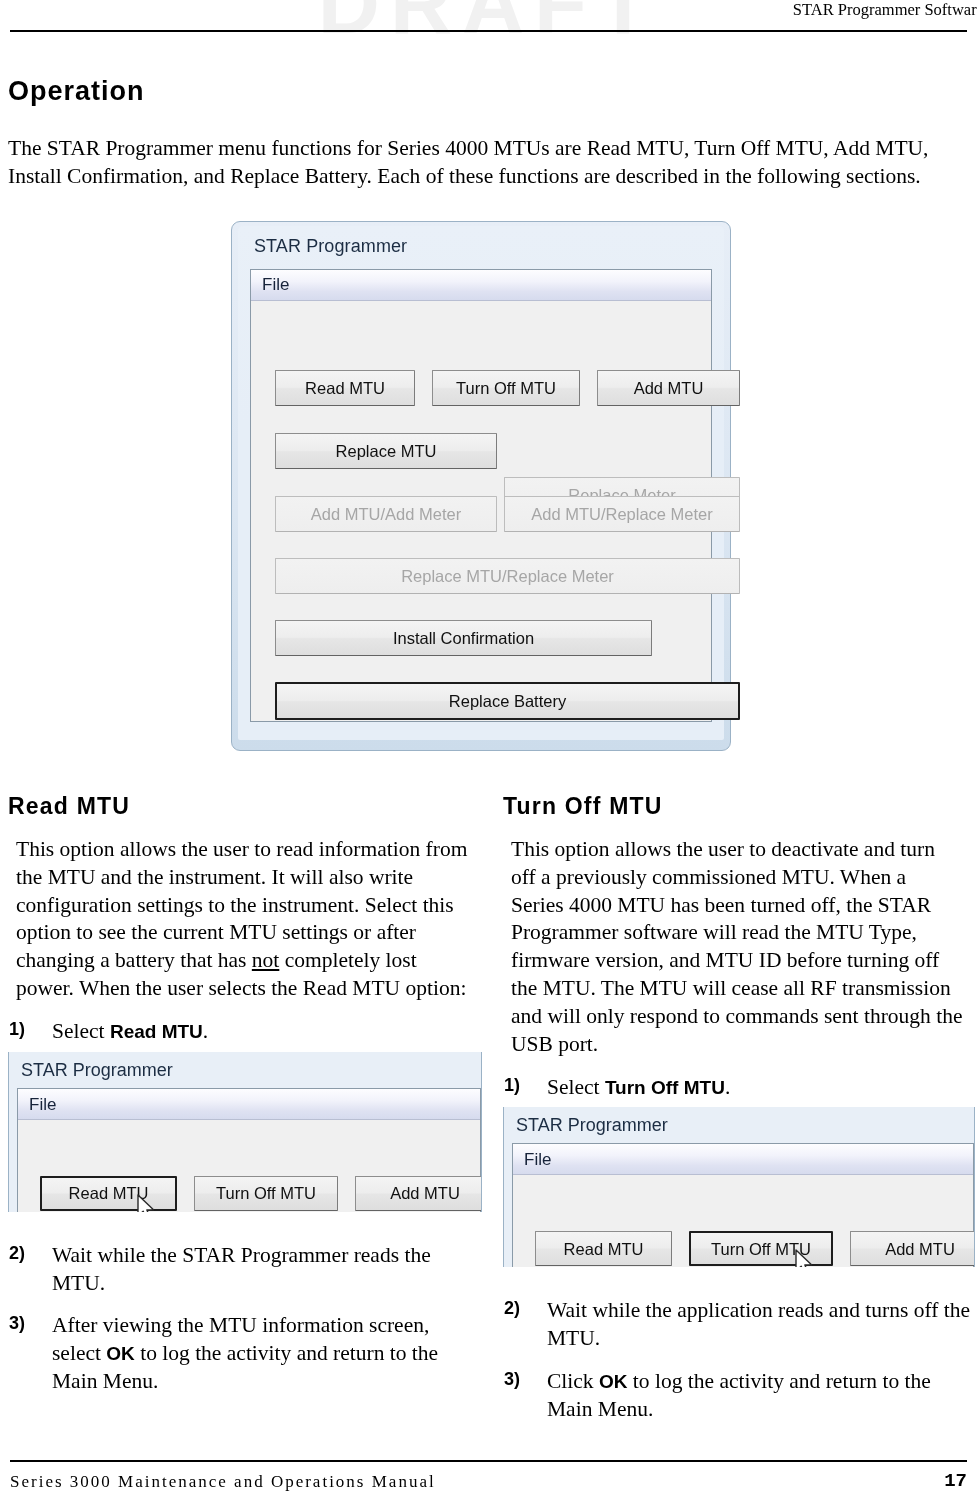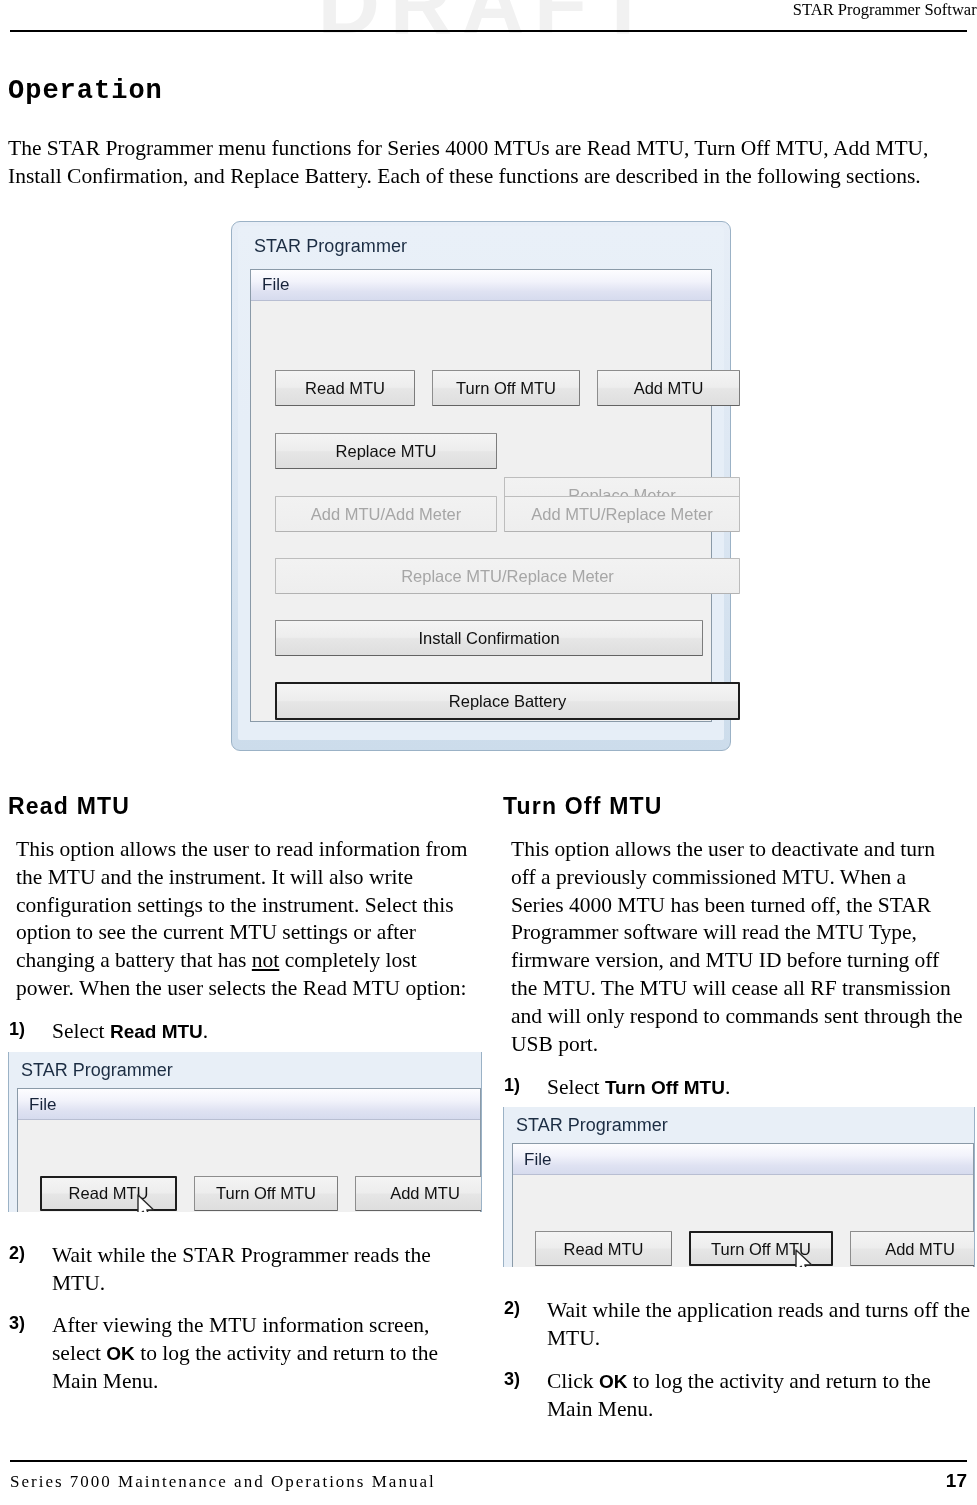--- a/index.html
+++ b/index.html
@@ -59,21 +59,21 @@
     height: 0;
     border-top: 2.2px solid #000;
   }
 
   
   h1.section-title {
     position: absolute;
     left: 8px;
     top: 76px;
     margin: 0;
-    font-family: Liberation Mono, monospace;
+    font-family: Liberation Sans, sans-serif;
     font-weight: bold;
     font-size: 27px;
     letter-spacing: 1.0px;
     color: #000;
   }
 
   .intro {
     position: absolute;
     left: 8px;
     top: 135px;
@@ -301,21 +301,21 @@
     left: 10px;
     top: 1472px;
     font-family: "Liberation Serif", serif;
     font-size: 17px;
     letter-spacing: 2.0px;
   }
   .footer-page {
     position: absolute;
     right: 10px;
     top: 1470px;
-    font-family: Liberation Sans, sans-serif;
+    font-family: Liberation Mono, monospace;
     font-weight: bold;
     font-size: 19px;
   }
 </style>
 </head>
 <body>
 
 <div class="page">
 
   <div class="watermark">DRAFT</div>
@@ -344,21 +344,21 @@
           <div class="btn" style="left:346px; top:100px; width:143px; height:36px;">Add MTU</div>
 
           <div class="btn" style="left:24px;  top:163px; width:222px; height:36px;text-align:right;">Replace MTU</div>
           <div class="btn disabled" style="left:253px; top:163px; width:236px; height:36px;margin-top:44px;">Replace Meter</div>
 
           <div class="btn disabled" style="left:24px;  top:226px; width:222px; height:36px;">Add MTU/Add Meter</div>
           <div class="btn disabled" style="left:253px; top:226px; width:236px; height:36px;">Add MTU/Replace Meter</div>
 
           <div class="btn disabled" style="left:24px;  top:288px; width:465px; height:36px;">Replace MTU/Replace Meter</div>
 
-          <div class="btn" style="left:24px;  top:350px; width:428px; height:36px;">Install Confirmation</div>
+          <div class="btn" style="left:24px;  top:350px; width:377px; height:36px;">Install Confirmation</div>
 
           <div class="btn default" style="left:24px; top:412px; width:465px; height:38px;">Replace Battery</div>
 
         </div>
       </div>
     </div>
   </div>
 
   <div class="col col-left">
     <h2 class="sub">Read MTU</h2>
@@ -427,16 +427,16 @@
         <span class="num">2)</span><span>Wait while the application reads and turns off the MTU.</span>
       </li>
 
       <li>
         <span class="num">3)</span><span>Click </span><span class="ui-ref">OK</span><span> to log the activity and return to the Main Menu.</span>
       </li>
     </ol>
   </div>
 
   <div class="footer-rule"></div>
-  <div class="footer-left">Series 7000 Maintenance and Operations Manual</div>
+  <div class="footer-left">Series 3000 Maintenance and Operations Manual</div>
   <div class="footer-page">17</div>
 
 </div>
 
 </body></html>

